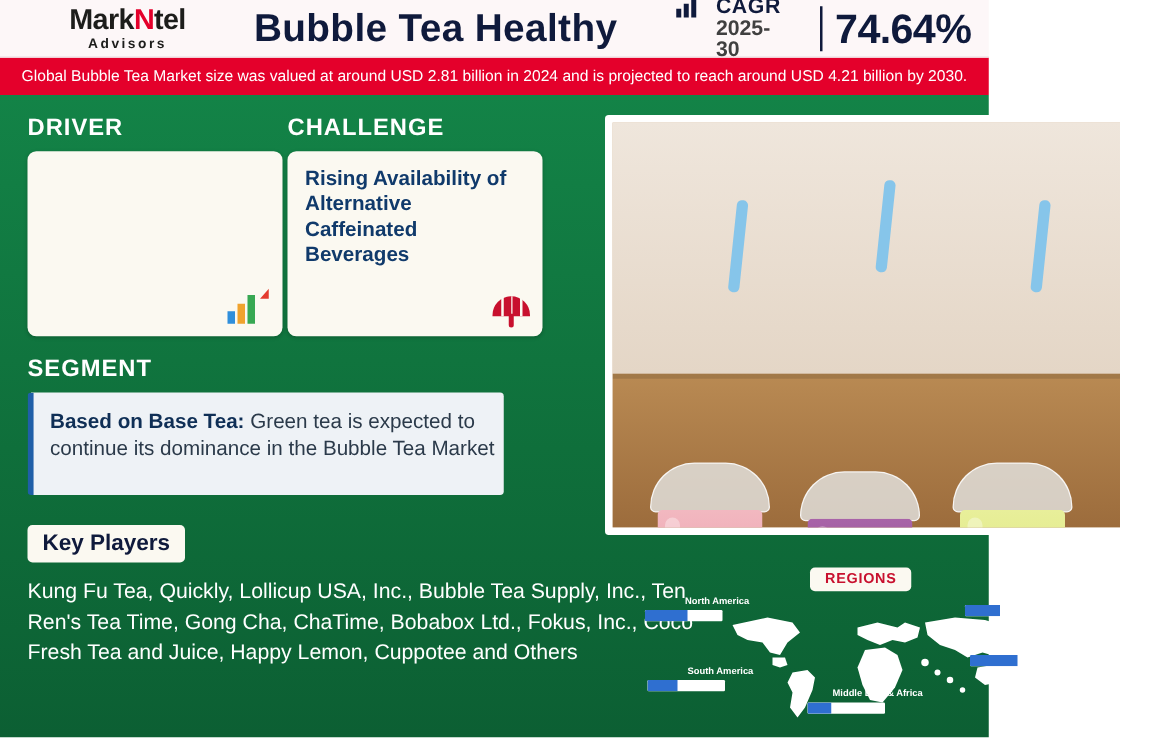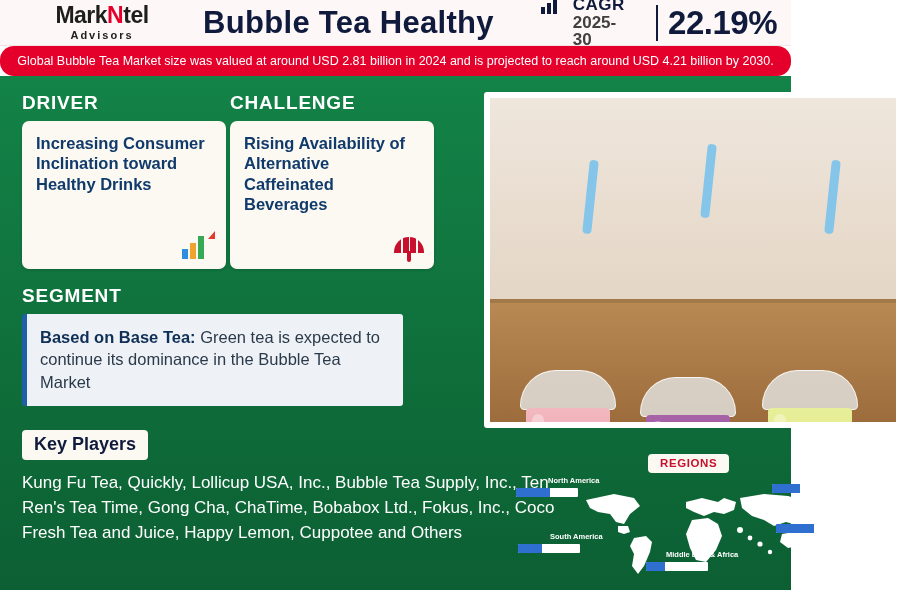--- a/index.html
+++ b/index.html
@@ -118,21 +118,20 @@
   .banner {
     height: 30px;
     background: #e4002b;
     color: #ffffff;
     font-size: 12.5px;
     display: flex;
     align-items: center;
     justify-content: center;
     text-align: center;
     padding: 0 14px;
-    border-radius: 14px;
   }
 
   
   .body {
     position: relative;
     height: 514px;
     background: linear-gradient(180deg, #138347 0%, #0f6f3b 55%, #0c5f33 100%);
     display: flex;
   }
   .left-col {
@@ -224,21 +223,21 @@
     width: 4px; height: 11px;
     background: #c8102e;
     border-radius: 0 0 2px 2px;
   }
 
   .segment-block { margin-top: 16px; }
   .segment-card {
     background: #eef2f6;
     border-left: 5px solid #1f5fa8;
     border-radius: 3px;
-    padding: 12px 14px 13px 13px;
+    padding: 12px 4px 13px 13px;
     width: 381px;
     min-height: 82px;
   }
   .segment-text {
     color: #2b3a4a;
     font-size: 16.5px;
     line-height: 1.36;
   }
   .segment-text b { color: #0f2f56; }
 
@@ -399,35 +398,34 @@
             <i></i>
             <i></i>
             <i></i>
           </span>
         <span class="cagr-text">
           <div class="cagr-label">CAGR</div>
           <div class="cagr-years">2025-30</div>
         </span>
       </div>
       <div class="cagr-divider"></div>
-      <div class="cagr-value">22.19%</div>
+      <div class="cagr-value">74.64%</div>
     </div>
   </div>
 
   <div class="banner">Global Bubble Tea Market size was valued at around USD 2.81 billion in 2024 and is projected to reach around USD 4.21 billion by 2030.</div>
 
   <div class="body">
 
     <div class="left-col">
 
       <div class="cards-row">
         <div>
           <div class="section-head">DRIVER</div>
           <div class="card driver">
-            <div class="card-text">Increasing Consumer Inclination toward Healthy Drinks</div>
             <span class="card-icon icon-growth">
               <i></i>
                 <i></i>
                 <i></i>
                 <span class="arrow"></span>
             </span>
           </div>
         </div>
 
         <div>

